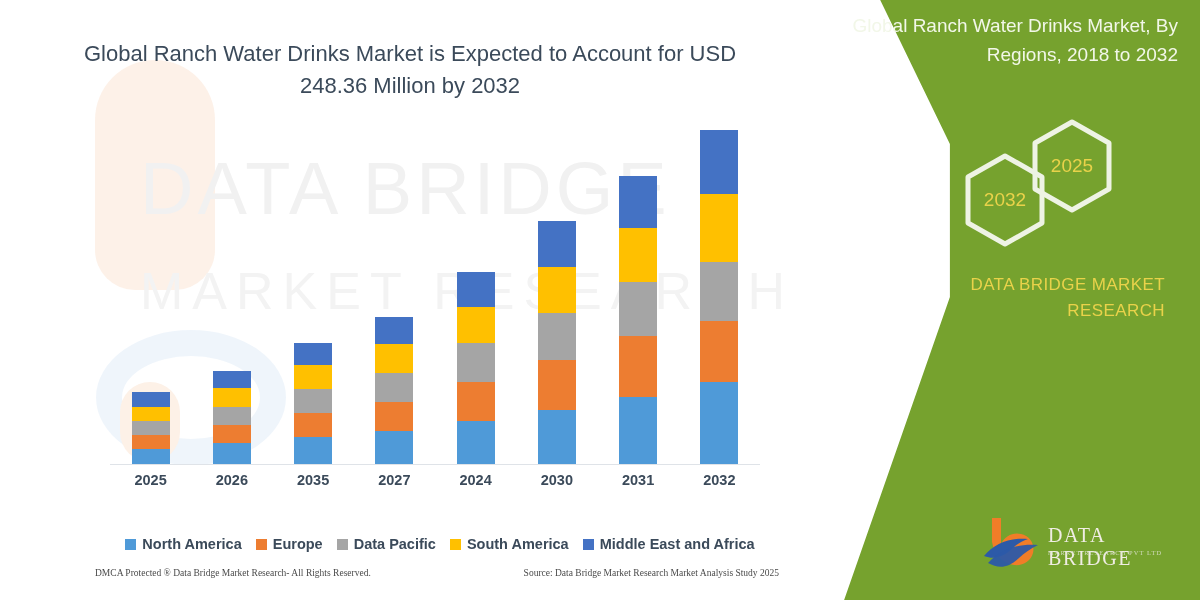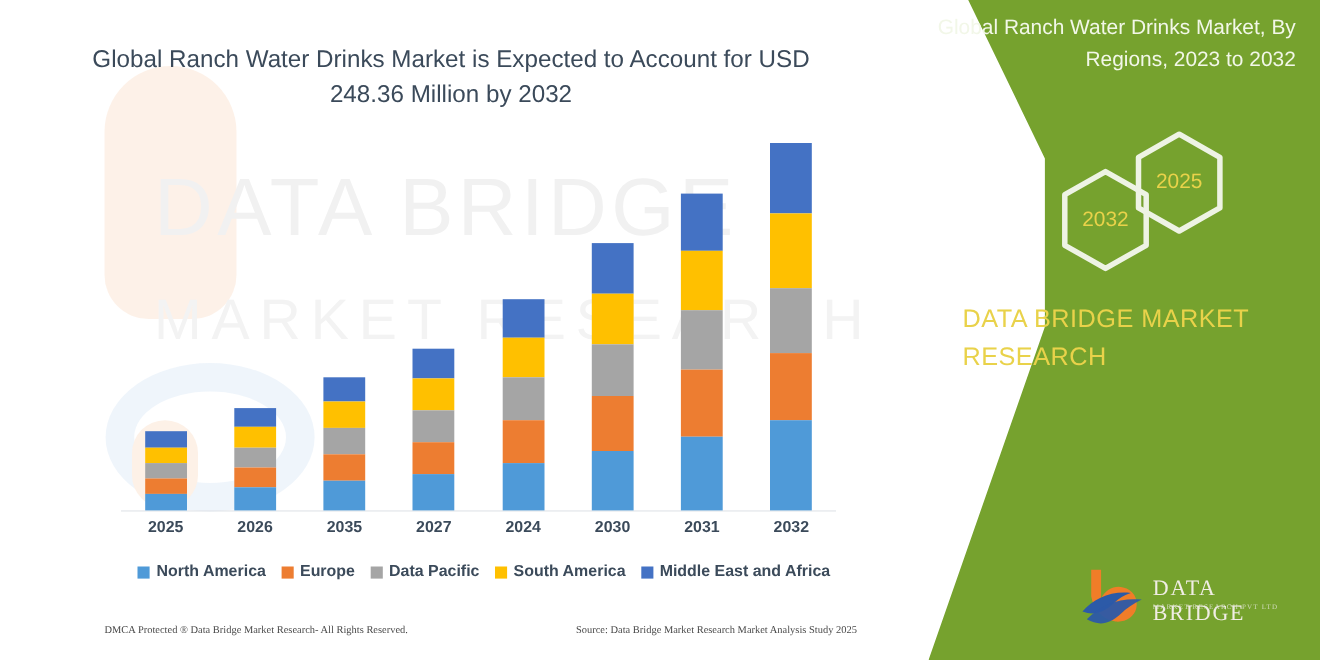--- a/index.html
+++ b/index.html
@@ -123,21 +123,21 @@
   .legend {
     position: absolute;
     left: 100px; top: 512px;
     width: 680px;
     display: flex;
     align-items: center;
     justify-content: center;
     gap: 14px;
     z-index: 3;
   }
-  .legend-item { display: flex; align-items: center; gap: 6px; }
+  .legend-item { display: flex; align-items: center; gap: 6px; margin-top: 24px; }
   .legend-swatch { width: 11px; height: 11px; display: inline-block; }
   .legend-text {
     color: #3b4a5a;
     font-size: 14.5px;
     font-weight: 700;
     white-space: nowrap;
   }
 
   
   .footer {
@@ -192,23 +192,23 @@
     font-weight: 400;
     z-index: 2;
   }
   .hex-2025 { right: 85px; top: 118px; }
   .hex-2032 { right: 152px; top: 152px; }
 
   .brand-text {
     position: absolute;
     right: 35px; top: 272px;
     width: 290px;
-    text-align: left;
+    text-align: right;
     color: #e9d24a;
-    font-size: 23px;
+    font-size: 17px;
     line-height: 1.5;
     letter-spacing: .4px;
     z-index: 6;
   }
 
   
   .logo {
     position: absolute;
     right: 18px; bottom: 28px;
     width: 200px; height: 56px;
@@ -348,21 +348,21 @@
       </div>
 
     <div class="footer">
       <div class="footer-text">DMCA Protected ® Data Bridge Market Research- All Rights Reserved.</div>
       <div class="footer-text footer-src">Source: Data Bridge Market Research  Market Analysis Study 2025</div>
     </div>
   </div>
 
   <div class="green-panel"></div>
 
-  <div class="green-title">Global Ranch Water Drinks Market, By Regions, 2023 to 2032</div>
+  <div class="green-title">Global Ranch Water Drinks Market, By Regions, 2018 to 2032</div>
 
   <div class="hex-wrap hex-2032">
     <div class="hex">
       <svg width="86" height="96" viewBox="0 0 86 96" aria-hidden="true">
         <polygon points="43,4 80,25 80,71 43,92 6,71 6,25" fill="none" stroke="#eef3e4" stroke-width="5" stroke-linejoin="round"></polygon>
       </svg>
       <span class="hex-label">2032</span>
     </div>
   </div>
 

